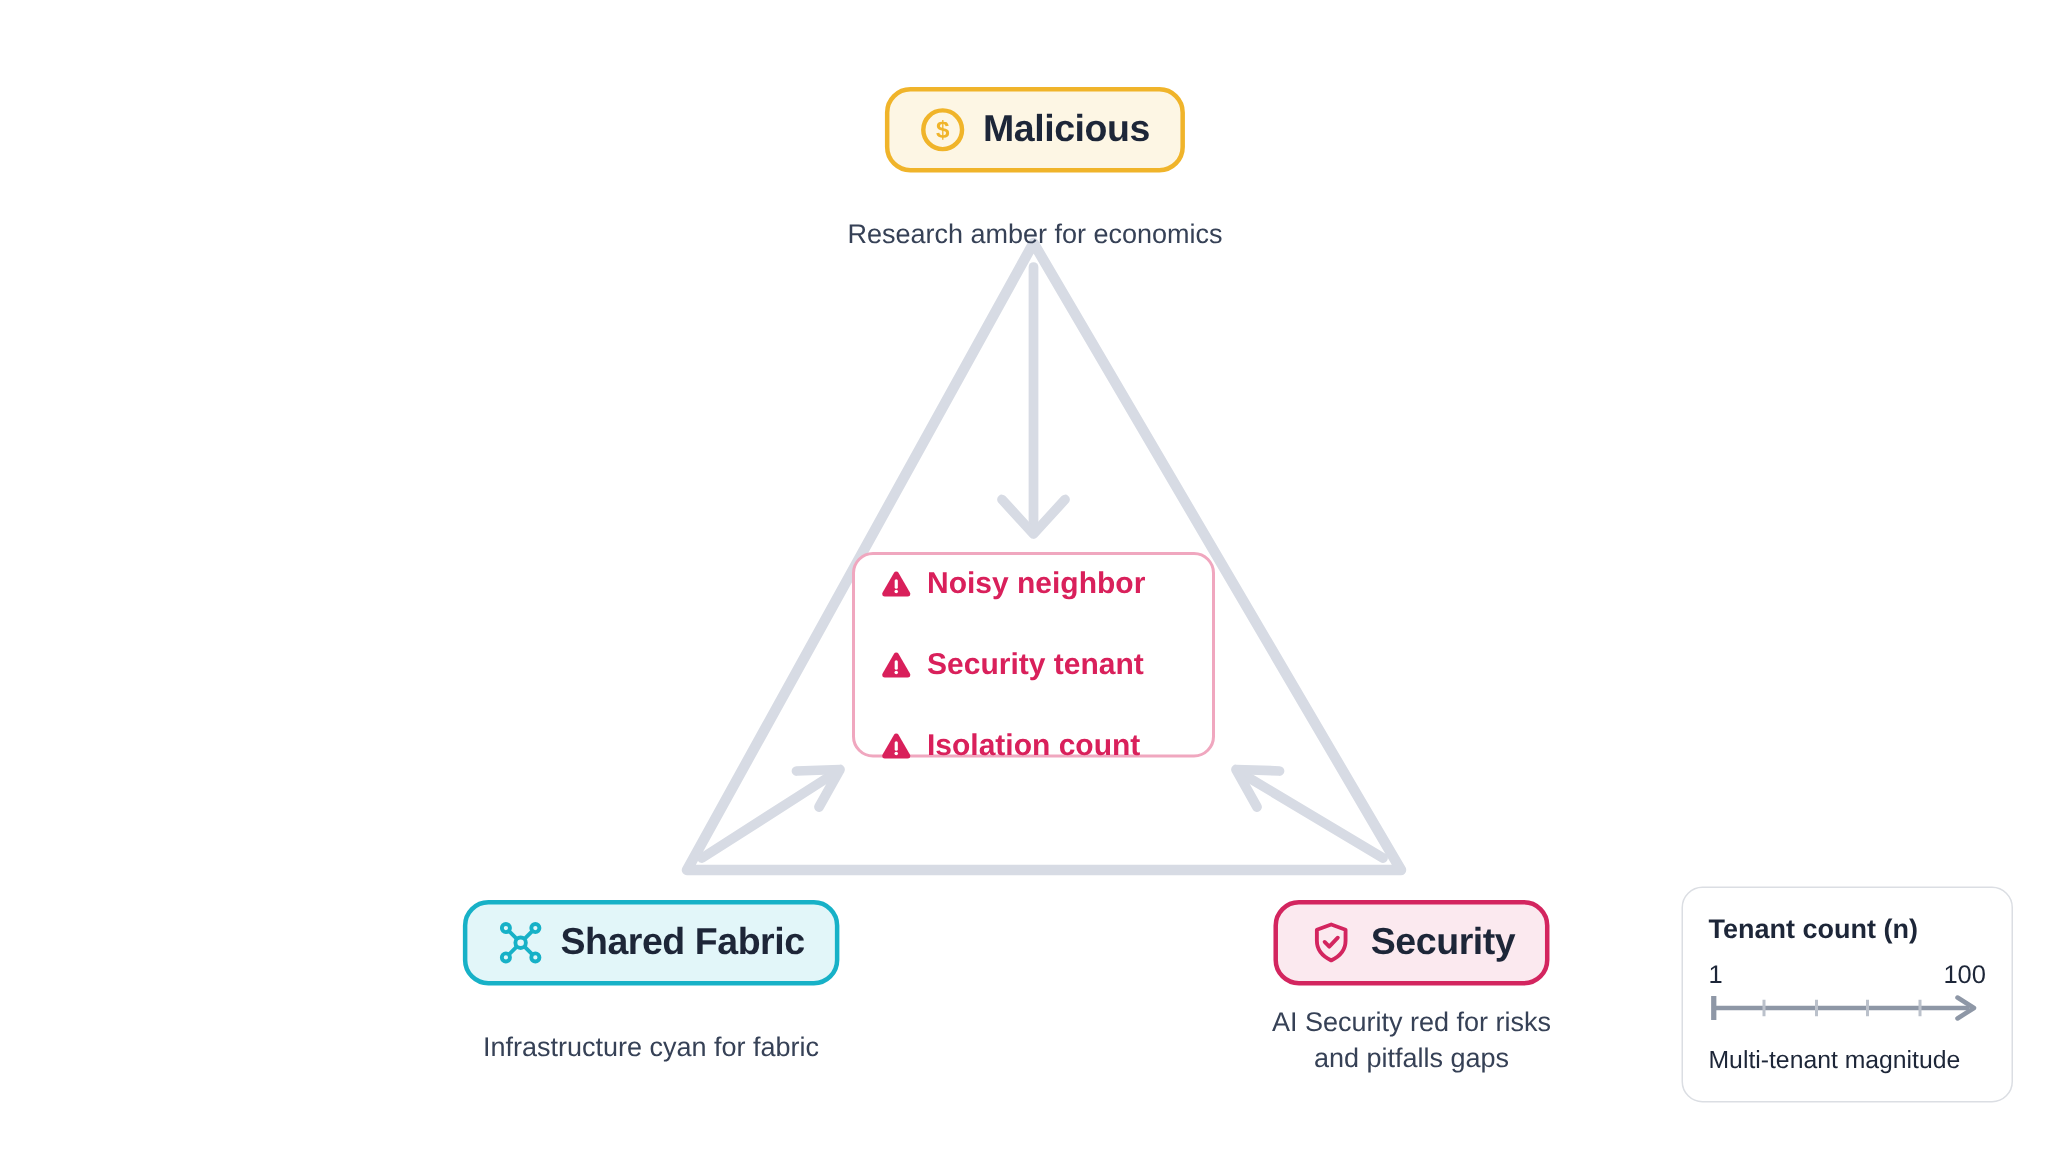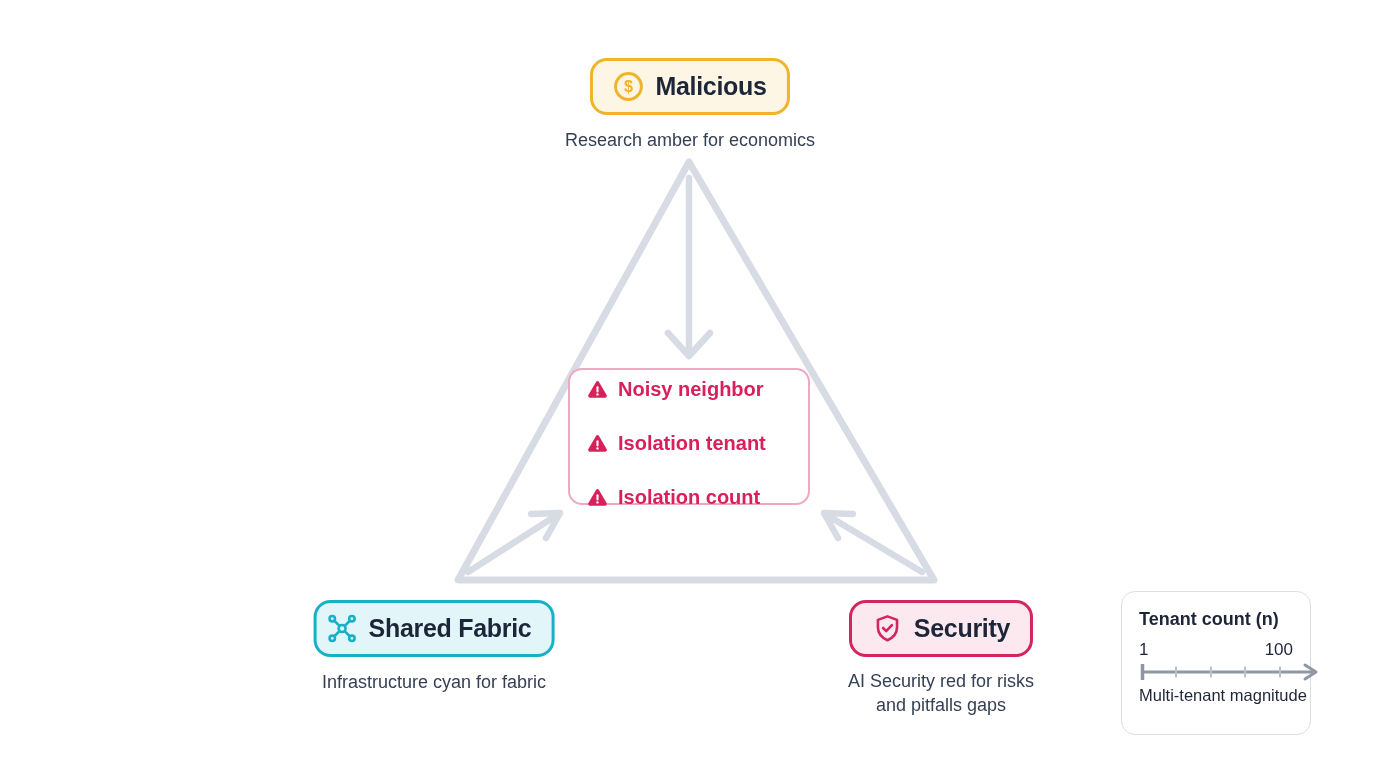--- a/index.html
+++ b/index.html
@@ -46,27 +46,27 @@
     font-weight: 700;
     color: var(--ink);
     letter-spacing: -0.3px;
     white-space: nowrap;
   }
   .pill-icon { display: flex; align-items: center; }
   .pill-icon svg { display: block; }
 
   .pill-economics { border-color: var(--amber); background: var(--amber-fill); }
   .pill-economics .pill-icon { color: var(--amber); }
-  .pill-fabric { border-color: var(--cyan); background: var(--cyan-fill); padding-left: 10px; }
+  .pill-fabric { border-color: var(--cyan); background: var(--cyan-fill); }
   .pill-fabric .pill-icon { color: var(--cyan); }
   .pill-security { border-color: var(--crimson); background: var(--crimson-fill); justify-content: space-between; }
   .pill-security .pill-icon { color: var(--crimson); }
 
   .caption {
-    margin-top: 13px;
+    margin-top: 29px;
     font-size: 18px;
     color: var(--caption);
     text-align: center;
     line-height: 24px;
     white-space: nowrap;
   }
   .caption.multiline { white-space: normal; margin-top: 12px; }
 
   
   .risk-box {
@@ -92,21 +92,21 @@
     font-size: 20px;
     font-weight: 700;
     color: var(--risk);
     white-space: nowrap;
   }
 
   
   .legend {
     position: absolute;
     left: 1121px; top: 591px;
-    width: 190px; height: 144px;
+    width: 221px; height: 144px;
     background: #ffffff;
     border: 1.5px solid var(--legend-border);
     border-radius: 14px;
     padding: 16px 17px 12px 17px;
   }
   .legend-title {
     font-size: 18px;
     font-weight: 700;
     color: var(--ink);
     line-height: 22px;
@@ -114,21 +114,21 @@
   .legend-range {
     display: flex;
     justify-content: space-between;
     margin-top: 11px;
     font-size: 17px;
     color: var(--ink);
     line-height: 18px;
   }
   .legend-axis { display: block; margin-top: 3px; }
   .legend-caption {
-    margin-top: 4px;
+    margin-top: 16px;
     font-size: 16.5px;
     color: var(--ink);
     white-space: nowrap;
   }
 </style>
 </head>
 <body>
 
 <div class="canvas">
 
@@ -173,21 +173,21 @@
       <span class="risk-label">Noisy neighbor</span>
     </div>
     <div class="risk-row">
       <span class="warning">
         <svg width="21" height="21" viewBox="0 0 24 24">
           <path fill="currentColor" d="M10.29 3.3 1.6 18.2a2.1 2.1 0 0 0 1.81 3.15h17.18a2.1 2.1 0 0 0 1.81-3.15L13.71 3.3a2 2 0 0 0-3.42 0Z"></path>
           <line x1="12" y1="9.4" x2="12" y2="14.2" stroke="#ffffff" stroke-width="2.4" stroke-linecap="round"></line>
           <circle cx="12" cy="17.6" r="1.35" fill="#ffffff"></circle>
         </svg>
       </span>
-      <span class="risk-label">Isolation tenant</span>
+      <span class="risk-label">Security tenant</span>
     </div>
     <div class="risk-row">
       <span class="warning">
         <svg width="21" height="21" viewBox="0 0 24 24">
           <path fill="currentColor" d="M10.29 3.3 1.6 18.2a2.1 2.1 0 0 0 1.81 3.15h17.18a2.1 2.1 0 0 0 1.81-3.15L13.71 3.3a2 2 0 0 0-3.42 0Z"></path>
           <line x1="12" y1="9.4" x2="12" y2="14.2" stroke="#ffffff" stroke-width="2.4" stroke-linecap="round"></line>
           <circle cx="12" cy="17.6" r="1.35" fill="#ffffff"></circle>
         </svg>
       </span>
       <span class="risk-label">Isolation count</span>

